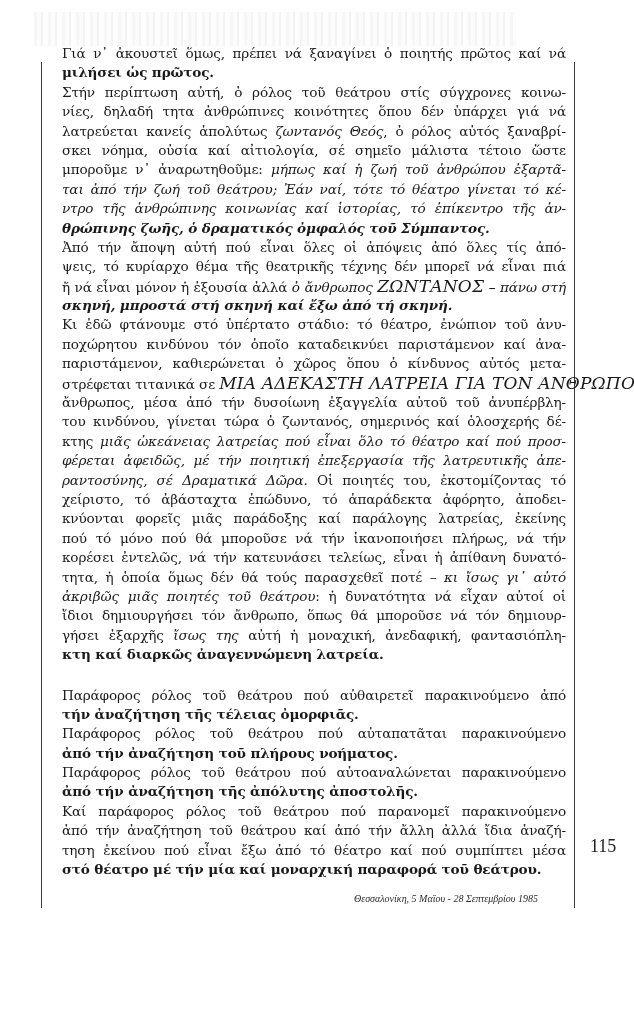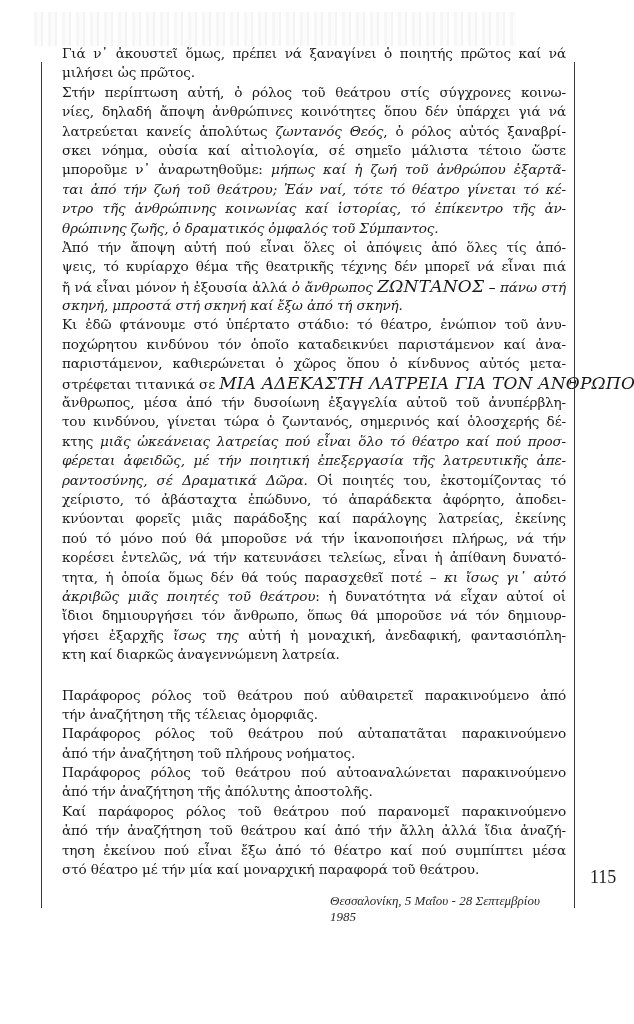--- a/index.html
+++ b/index.html
@@ -13,45 +13,45 @@
     opacity: 0.8;
   }
   .rule { position: absolute; width: 1px; background: #3a3a3a; }
   .rule.left { left: 41px; top: 62px; height: 846px; }
   .rule.right { left: 574px; top: 62px; height: 846px; }
   .page-text {
     position: absolute; left: 62px; top: 44px; width: 504px;
     font-size: 13.6px; line-height: 19.4px; letter-spacing: -0.15px;
   }
   .line { display: block; white-space: nowrap; text-align: justify; text-align-last: justify; height: 19.4px; }
-  .line.last { text-align-last: left; }
+  .line.last { text-align-last: left; font-weight: bold; }
   .gap { height: 21px; }
   em { font-style: italic; }
   .caps { font-style: italic; font-size: 17px; letter-spacing: 0.2px; }
   .page-number {
     position: absolute; left: 590px; top: 836px; font-size: 18px;
-    font-family: "Liberation Serif", serif; color: #222; margin-top: 31px;
+    font-family: "Liberation Serif", serif; color: #222;
   }
   .signature {
-    position: absolute; left: 330px; top: 893px; width: 232px; text-align: left;
-    font-family: "Liberation Serif", serif; font-style: italic; font-size: 13px; color: #2a2a2a;
+    position: absolute; left: 330px; top: 893px; width: 232px; text-align: center;
+    font-family: "Liberation Serif", serif; font-style: italic; font-size: 10px; color: #2a2a2a;
   }
 </style>
 </head>
 <body>
 
 <div class="scan-top"></div>
 <div class="rule left"></div>
 <div class="rule right"></div>
 
 <div class="page-text" id="page-text">
     <div class="line"><span>Γιά ν᾽ ἀκουστεῖ ὅμως, πρέπει νά ξαναγίνει ὁ ποιητής πρῶτος καί νά</span></div>
     <div class="line last"><span>μιλήσει ὡς πρῶτος.</span></div>
     <div class="line"><span>Στήν περίπτωση αὐτή, ὁ ρόλος τοῦ θεάτρου στίς σύγχρονες κοινω-</span></div>
-    <div class="line"><span>νίες, δηλαδή ἄποψη ἀνθρώπινες κοινότητες ὅπου δέν ὑπάρχει γιά νά</span></div>
+    <div class="line"><span>νίες, δηλαδή τητα ἀνθρώπινες κοινότητες ὅπου δέν ὑπάρχει γιά νά</span></div>
     <div class="line"><span>λατρεύεται κανείς ἀπολύτως </span><em>ζωντανός Θεός</em><span>, ὁ ρόλος αὐτός ξαναβρί-</span></div>
     <div class="line"><span>σκει νόημα, οὐσία καί αἰτιολογία, σέ σημεῖο μάλιστα τέτοιο ὥστε</span></div>
     <div class="line"><span>μποροῦμε ν᾽ ἀναρωτηθοῦμε: </span><em>μήπως καί ἡ ζωή τοῦ ἀνθρώπου ἐξαρτᾶ-</em></div>
     <div class="line"><em>ται ἀπό τήν ζωή τοῦ θεάτρου; Ἐάν ναί, τότε τό θέατρο γίνεται τό κέ-</em></div>
     <div class="line"><em>ντρο τῆς ἀνθρώπινης κοινωνίας καί ἱστορίας, τό ἐπίκεντρο τῆς ἀν-</em></div>
     <div class="line last"><em>θρώπινης ζωῆς, ὁ δραματικός ὀμφαλός τοῦ Σύμπαντος.</em></div>
     <div class="line"><span>Ἀπό τήν ἄποψη αὐτή πού εἶναι ὅλες οἱ ἀπόψεις ἀπό ὅλες τίς ἀπό-</span></div>
     <div class="line"><span>ψεις, τό κυρίαρχο θέμα τῆς θεατρικῆς τέχνης δέν μπορεῖ νά εἶναι πιά</span></div>
     <div class="line"><span>ἤ νά εἶναι μόνον ἡ ἐξουσία ἀλλά </span><em>ὁ ἄνθρωπος </em><em class="caps">ΖΩΝΤΑΝΟΣ</em><em> – πάνω στή</em></div>
     <div class="line last"><em>σκηνή, μπροστά στή σκηνή καί ἔξω ἀπό τή σκηνή.</em></div>

